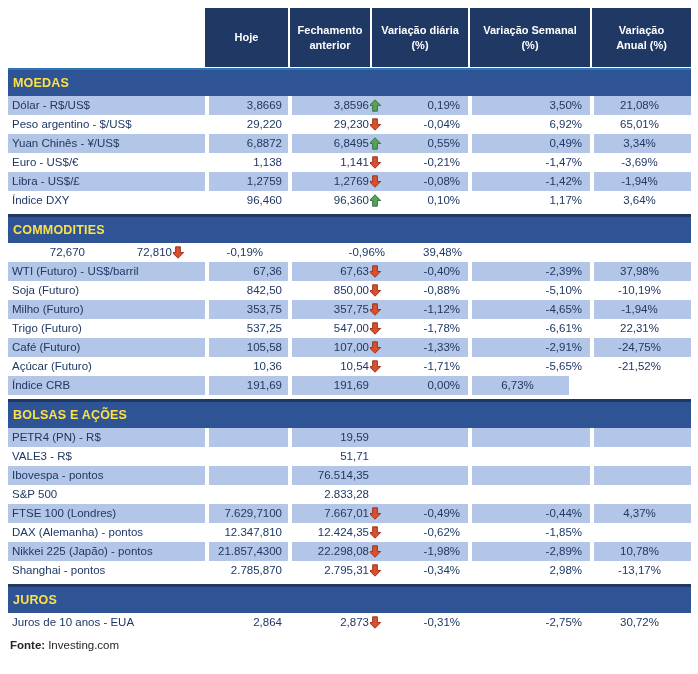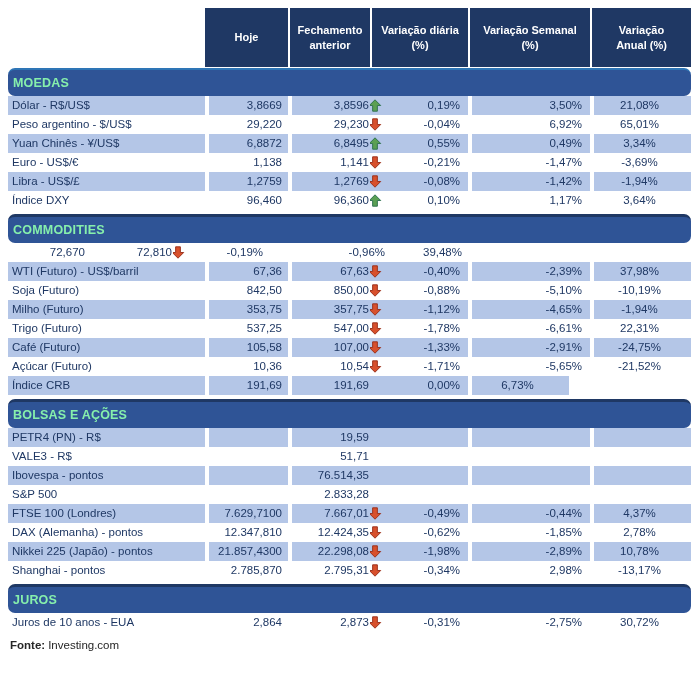--- a/index.html
+++ b/index.html
@@ -29,22 +29,22 @@
     display:flex;align-items:center;justify-content:center;text-align:center;
     white-space:pre-line;
   }
   .hcell + .hcell{border-left:2px solid #ffffff;}
 
   
   .band{
     width:683px;box-sizing:border-box;height:29px;margin-top:4px;
     border-top:3px solid var(--header-bg,#1F3864);
     background:var(--section-bg,#2F5496);
-    color:#86efac;font-weight:bold;font-size:12.5px;
-    line-height:26px;padding-left:5px;letter-spacing:.2px;border-radius:7px;
+    color:#fde047;font-weight:bold;font-size:12.5px;
+    line-height:26px;padding-left:5px;letter-spacing:.2px;
   }
   .band.first{margin-top:1px;border-top:2px solid var(--divider,#2E75B6);height:28px;}
 
   
   .row{display:flex;height:19px;font-size:11.5px;border-radius:7px;}
   .row .cell{background:#ffffff;line-height:19px;overflow:hidden;white-space:nowrap;}
   .row.alt .cell{background:var(--row-alt,#B4C6E7);}
   .cell.c1,.cell.c2,.cell.c4,.cell.c5{border-left:4px solid #ffffff;}
   .cell.c0{padding-left:4px;}
   .cell.c1{text-align:right;padding-right:6px;}
@@ -370,21 +370,20 @@
     <div class="cell c2">12.424,35</div>
     <div class="cell c3">
       <span class="arrow">
         <svg width="14" height="15" viewBox="0 0 16 16">
           <path class="arrow-path" d="M8 1.5 L14.5 8 H10.7 V14.5 H5.3 V8 H1.5 Z" stroke-width="1.1" stroke-linejoin="round" fill="#D8502C" stroke="#99301B" transform="rotate(180 8 8)"></path>
         </svg>
       </span>
       <span class="val">-0,62%</span>
     </div>
     <div class="cell c4">-1,85%</div>
-    <div class="cell c5">2,78%</div>
   </div>
       <div class="row alt">
     <div class="cell c0">Nikkei 225 (Japão) - pontos</div>
     <div class="cell c1">21.857,4300</div>
     <div class="cell c2">22.298,08</div>
     <div class="cell c3">
       <span class="arrow">
         <svg width="14" height="15" viewBox="0 0 16 16">
           <path class="arrow-path" d="M8 1.5 L14.5 8 H10.7 V14.5 H5.3 V8 H1.5 Z" stroke-width="1.1" stroke-linejoin="round" fill="#D8502C" stroke="#99301B" transform="rotate(180 8 8)"></path>
         </svg>

